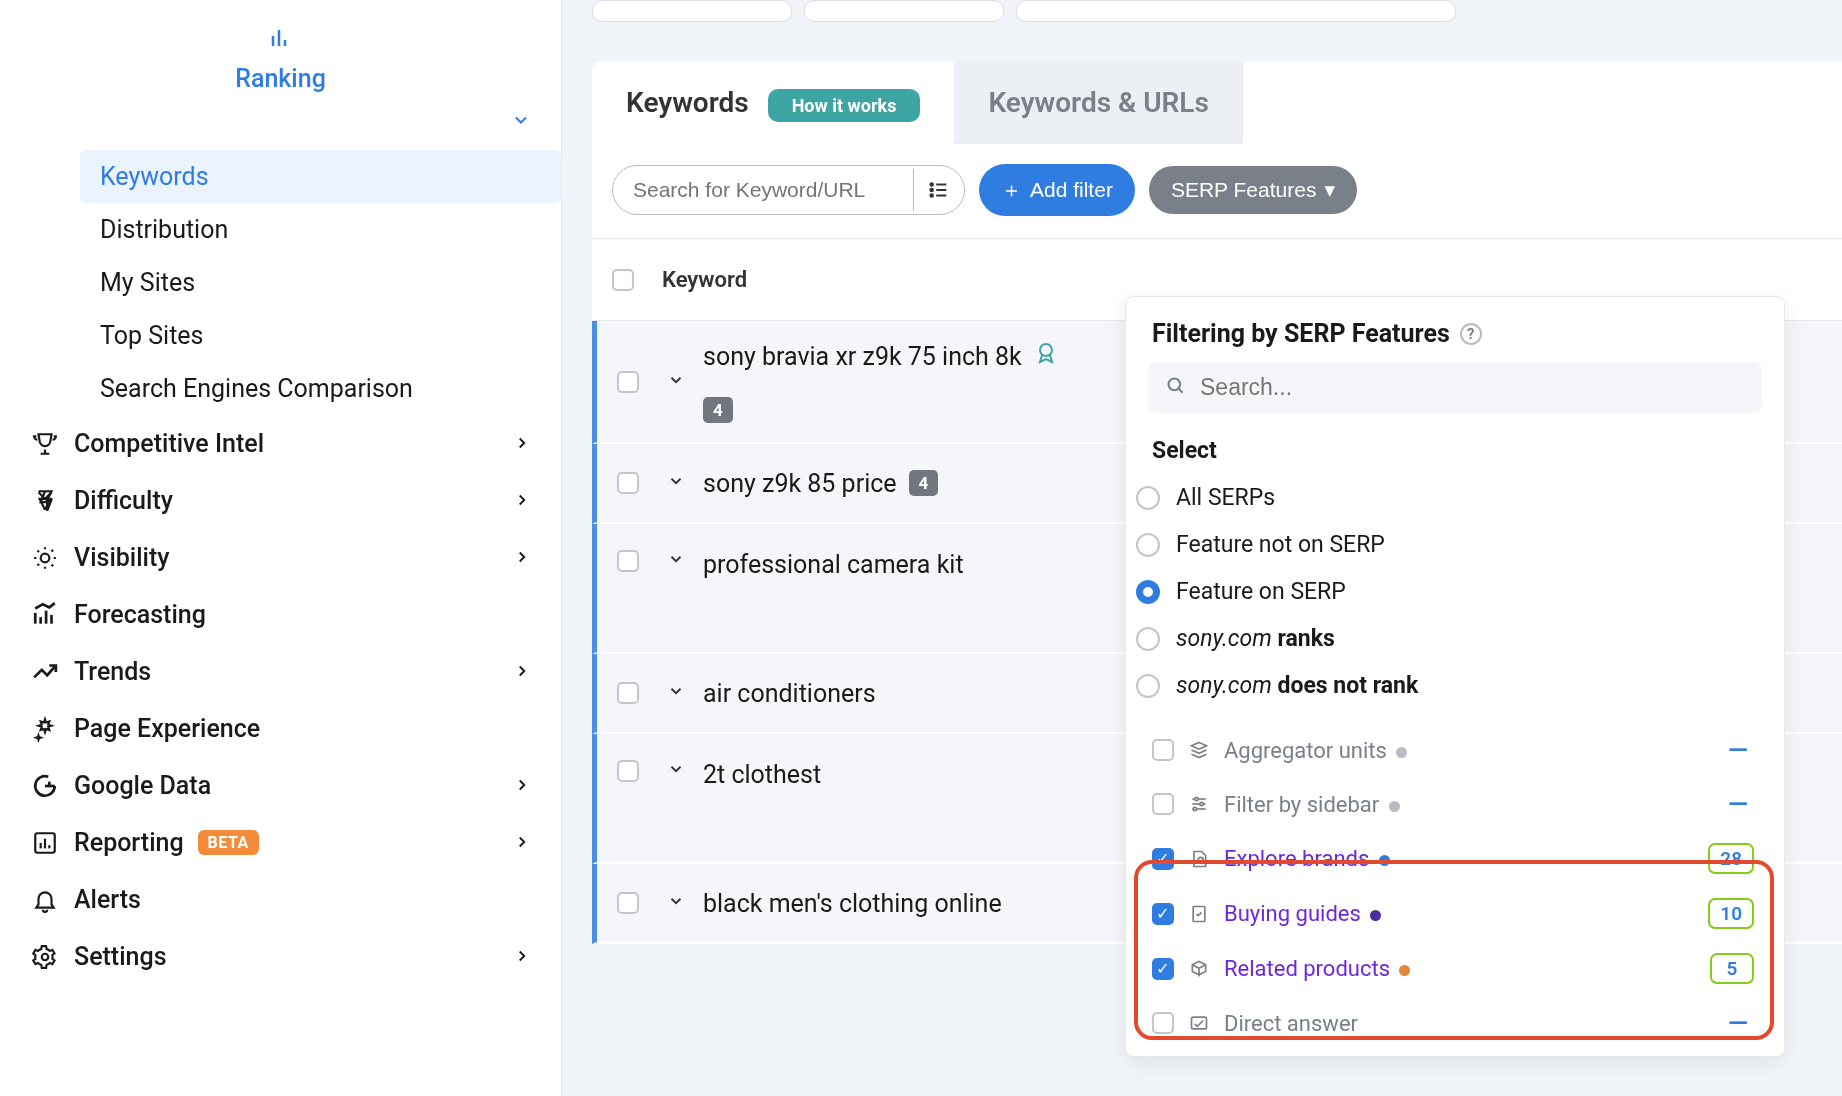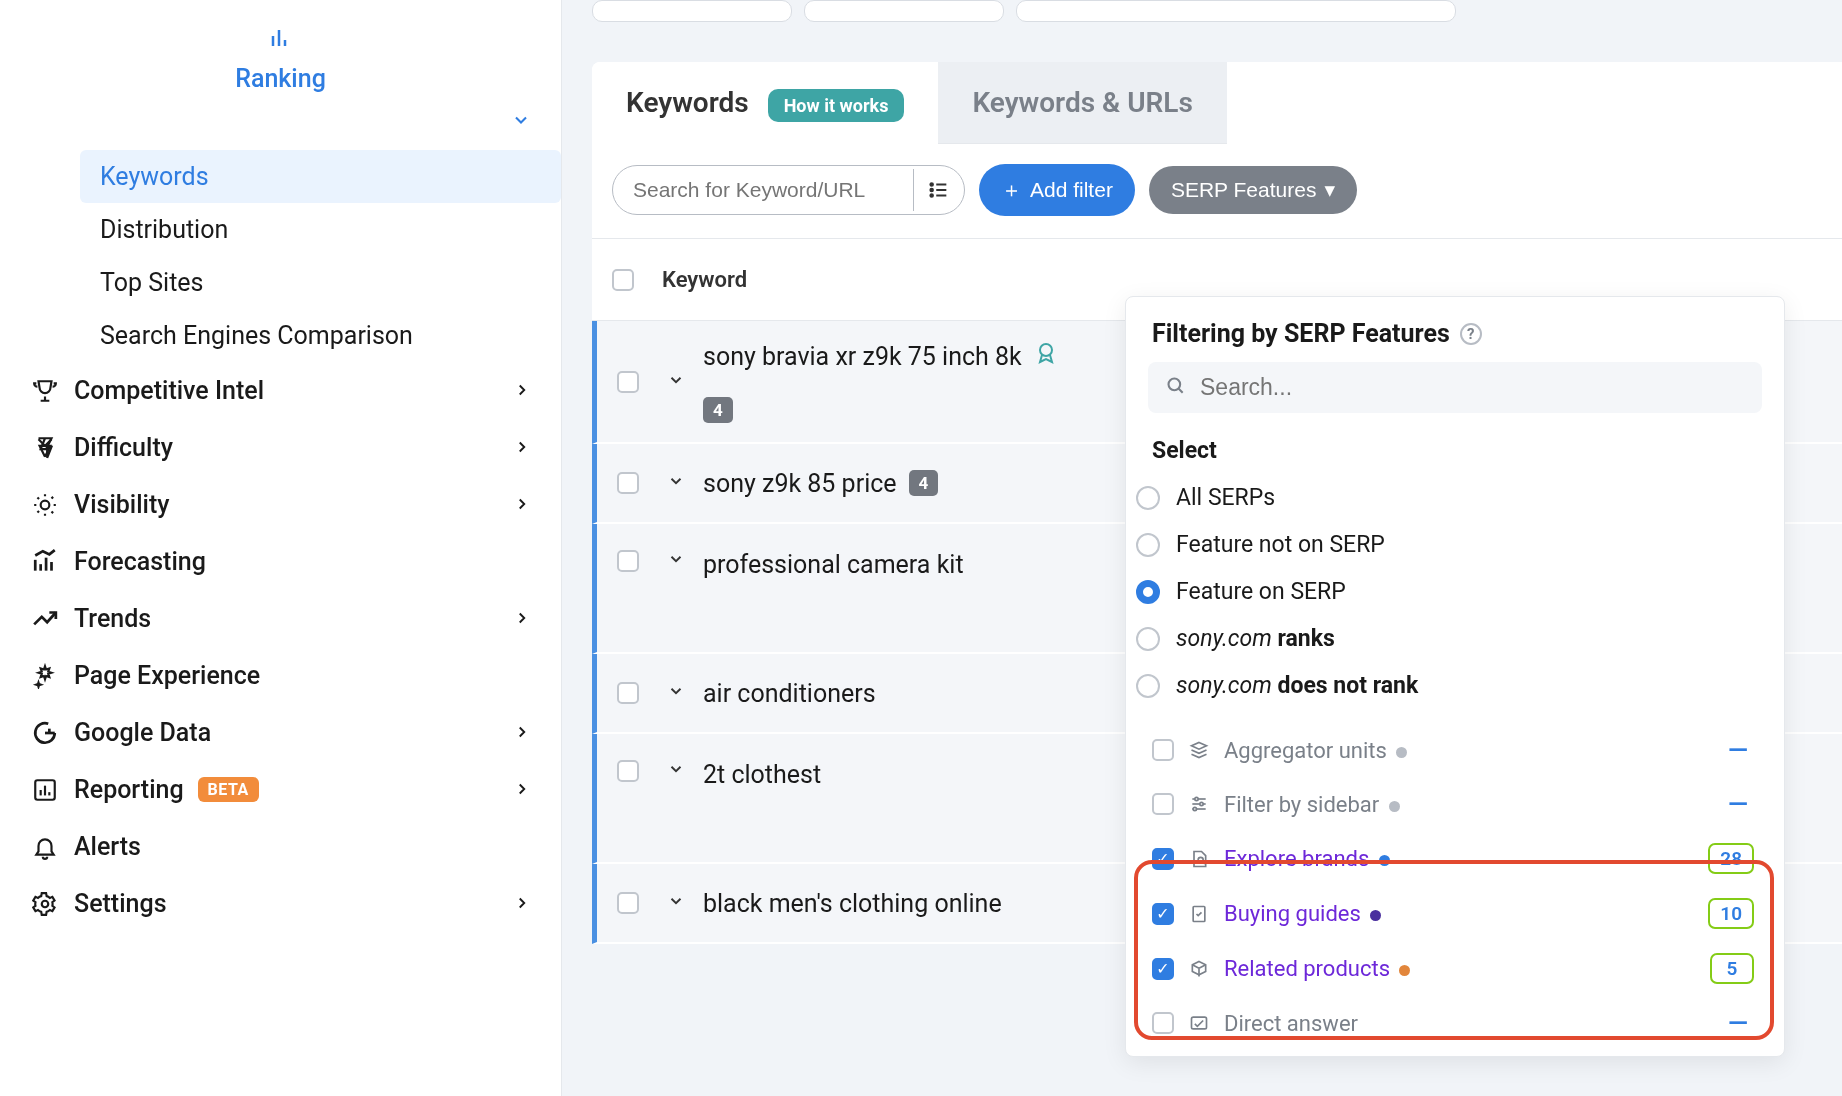--- a/index.html
+++ b/index.html
@@ -25,21 +25,21 @@
 
 .main { flex: 1; background: #f1f4f8; position: relative; }
 .pills { display: flex; gap: 12px; padding: 0 30px 40px 30px; }
 .pill { background: #fff; border: 1px solid #d9dde3; border-radius: 10px; width: 200px; height: 22px; }
 
 .panel { margin-left: 30px; background: #fff; border-radius: 8px 0 0 0; }
 
 .tabs { display: flex; }
 .tab { padding: 24px 34px; font-size: 28px; font-weight: 600; color: #7a8089; background: #eceff3; border-bottom: 1px solid #e5e8ec; cursor: pointer; }
 .tab.active { background: #fff; color: #333; border-bottom: none; border-radius: 8px 0 0 0; }
-.hiw { background: #3ea5a5; color: #fff; font-size: 18px; font-weight: 700; padding: 6px 16px; border-radius: 10px; margin-left: 12px; }
+.hiw { background: #3ea5a5; color: #fff; font-size: 18px; font-weight: 700; padding: 6px 24px; border-radius: 10px; margin-left: 12px; }
 
 .toolbar { display: flex; align-items: center; gap: 14px; padding: 20px 20px 22px 20px; border-bottom: 1px solid #e5e8ec; }
 .search-wrap { display: flex; align-items: center; border: 1px solid #b7bcc4; border-radius: 999px; overflow: hidden; }
 .search-wrap input { border: none; outline: none; padding: 12px 20px; font-size: 21px; width: 300px; background: transparent; }
 .search-wrap .listico { border-left: 1px solid #b7bcc4; padding: 10px 14px; display: flex; align-items: center; cursor: pointer; }
 .btn-addfilter { background: #2f7de1; color: #fff; border: none; border-radius: 999px; padding: 12px 22px; font-size: 21px; font-weight: 500; display: flex; align-items: center; gap: 8px; cursor: pointer; }
 .btn-serp { background: #7a8089; color: #fff; border: none; border-radius: 999px; padding: 12px 22px; font-size: 21px; font-weight: 500; display: flex; align-items: center; gap: 8px; cursor: pointer; }
 
 .thead { display: flex; align-items: center; padding: 28px 20px; border-bottom: 1px solid #e5e8ec; font-size: 22px; font-weight: 600; color: #333; }
 .thead .cb { margin-right: 28px; }
@@ -97,20 +97,21 @@
         <span>Ranking</span>
         <span class="chev">
           <svg width="20" height="20" viewBox="0 0 24 24" fill="none" stroke="#2f7de1" stroke-width="2.5">
               <polyline points="6 9 12 15 18 9"></polyline>
             </svg>
         </span>
       </div>
       <div class="nav-sub" id="ranking-sub">
           <div class="nav-sub-item sel">Keywords</div>
           <div class="nav-sub-item">Distribution</div>
+          <div class="nav-sub-item">My Sites</div>
           <div class="nav-sub-item">Top Sites</div>
           <div class="nav-sub-item">Search Engines Comparison</div>
         </div>
     </div>
     <div id="nav-rest">
         <div class="nav-item">
           <span class="ico">
             <svg width="26" height="26" viewBox="0 0 24 24" fill="none" stroke="#1a1a1a" stroke-width="2">
               <path d="M8 21h8M12 17v4M6 3h12l-1 6a5 5 0 01-10 0L6 3zM4 5H2a3 3 0 003 3M20 5h2a3 3 0 01-3 3"></path>
             </svg>

